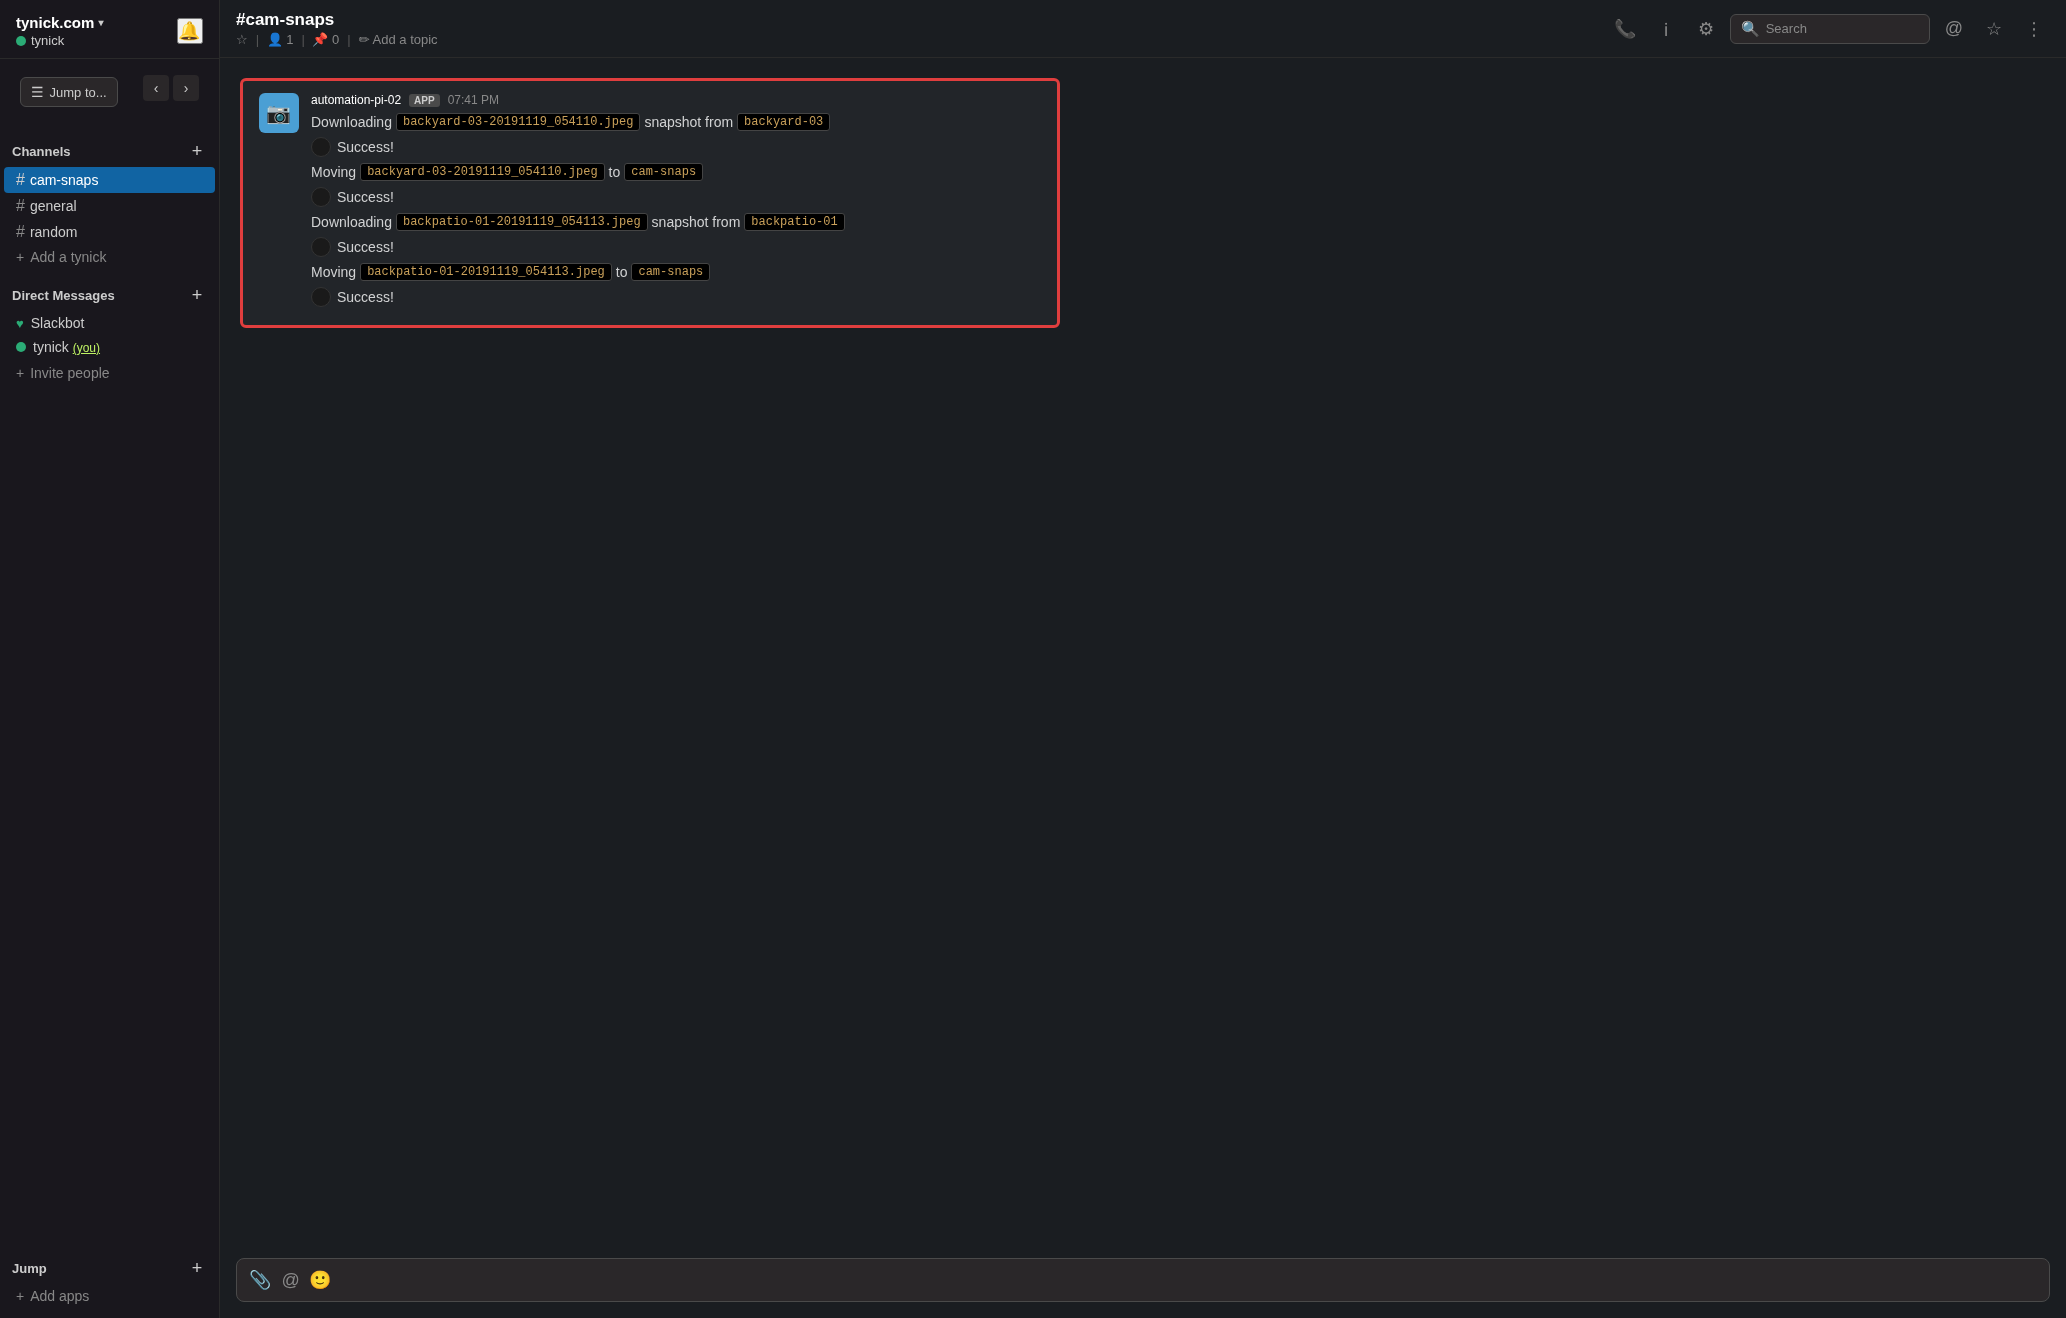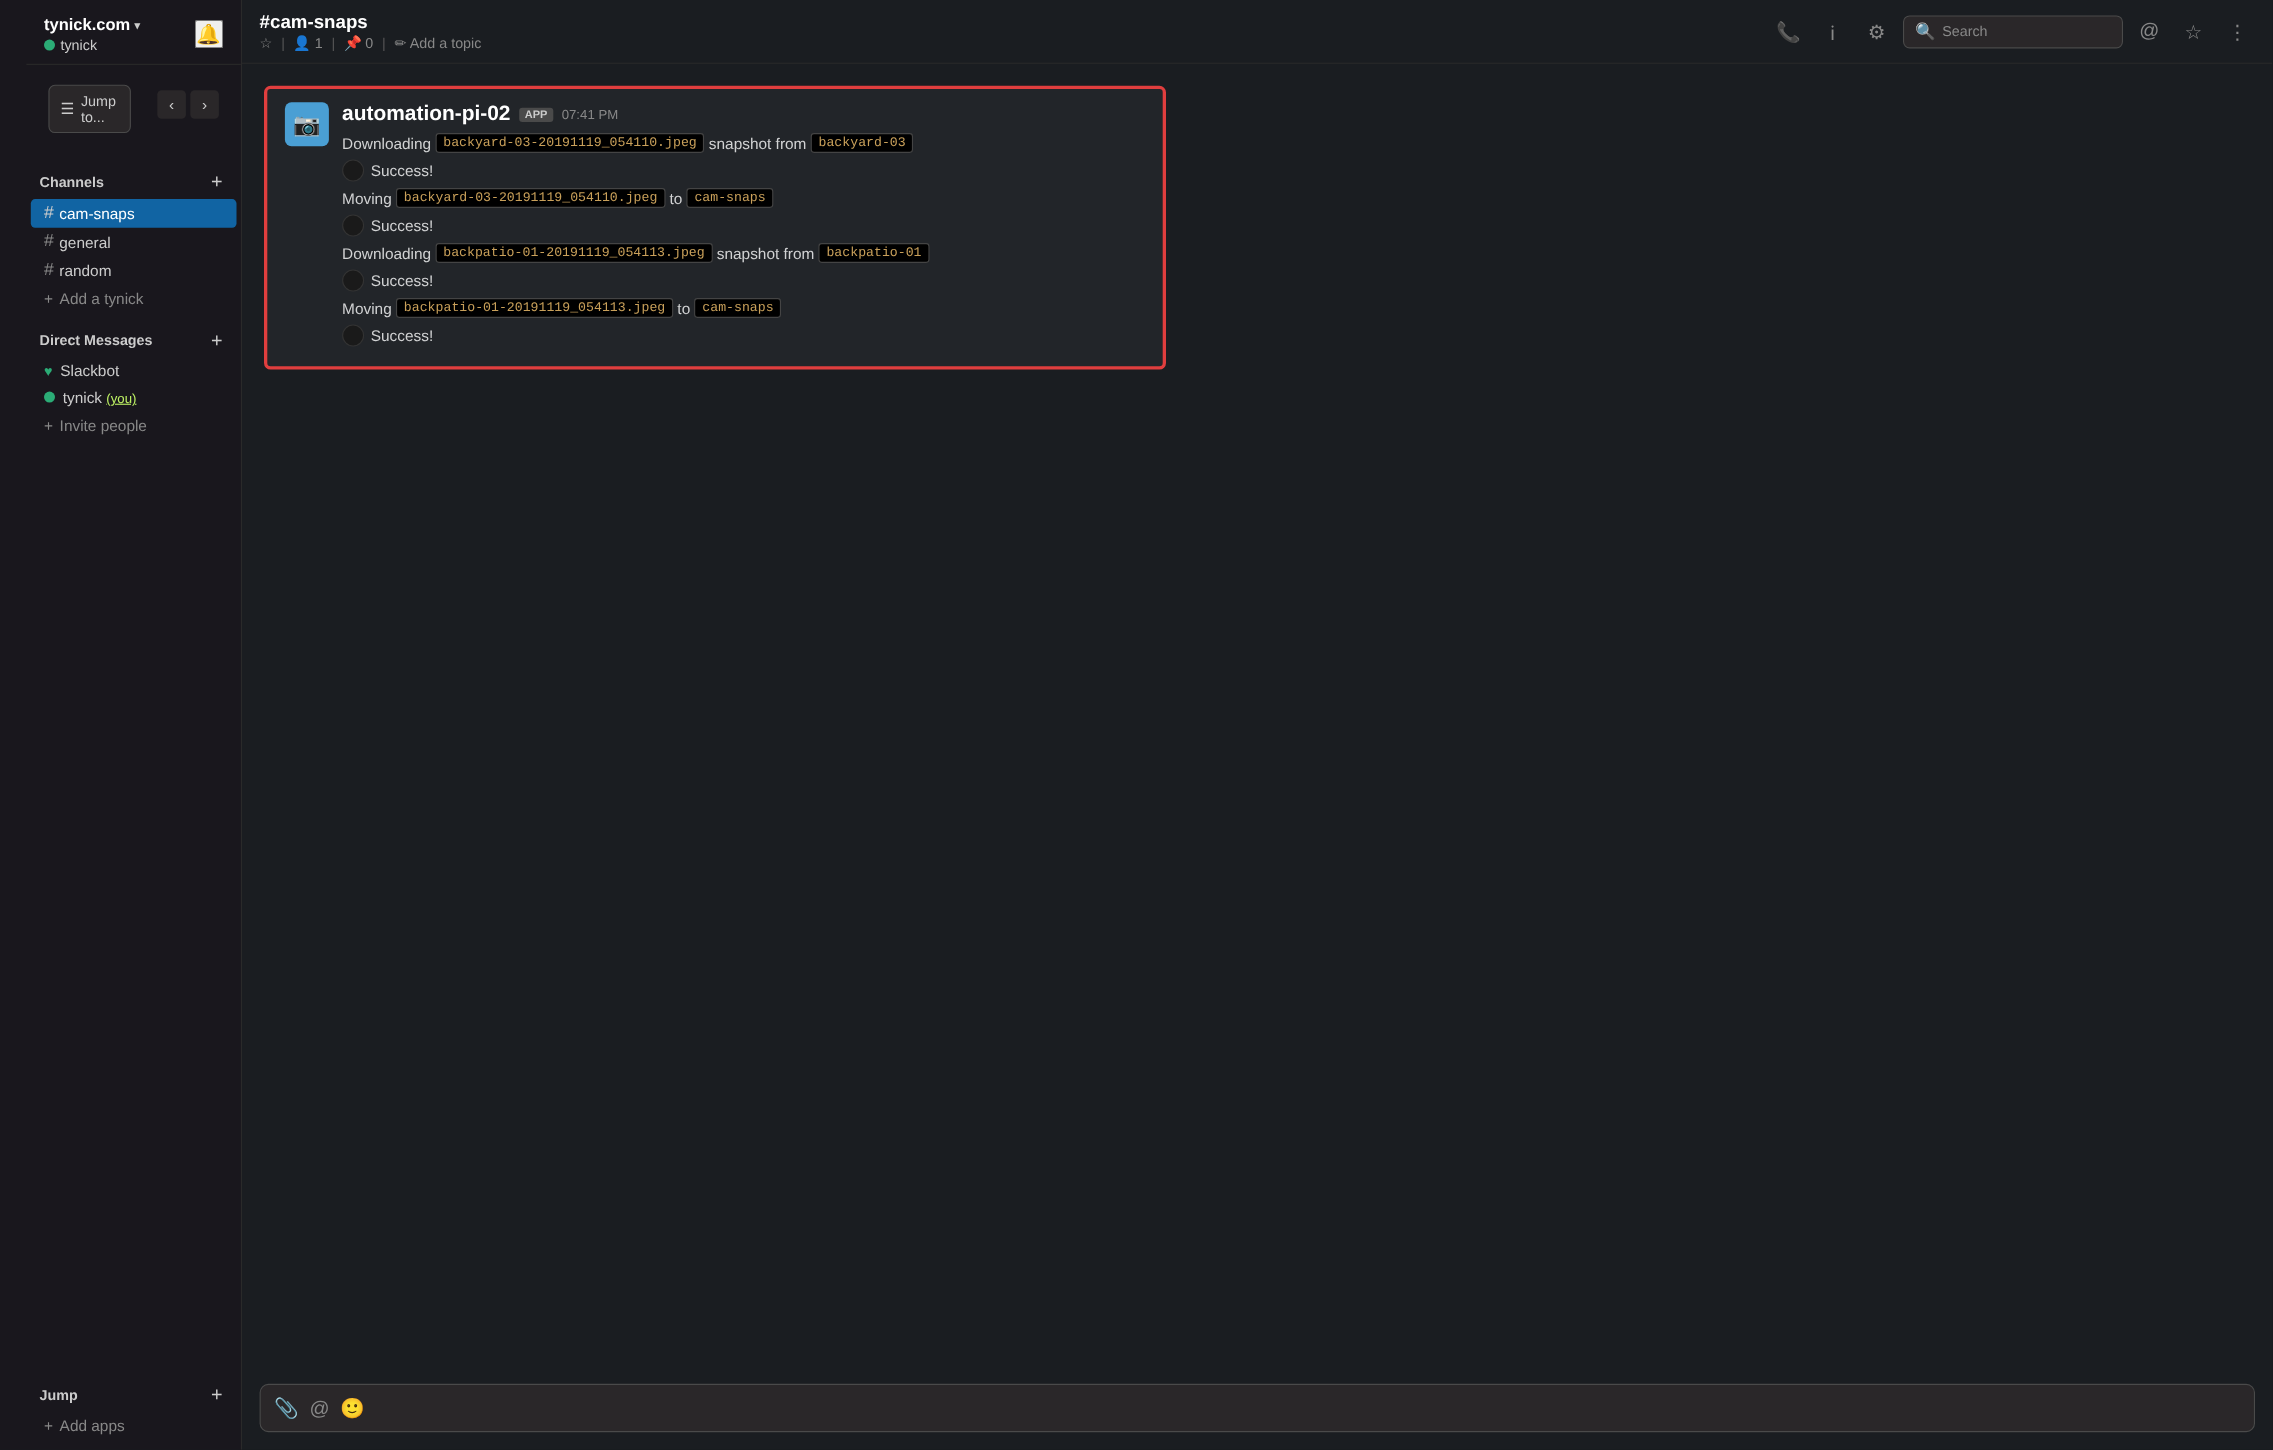--- a/index.html
+++ b/index.html
@@ -15,21 +15,20 @@
 
     
     .sidebar {
       width: 220px;
       min-width: 220px;
       background: #19171d;
       display: flex;
       flex-direction: column;
       height: 100vh;
       border-right: 1px solid #2a2a2a;
-      padding-left: 24px;
     }
 
     .sidebar-header {
       padding: 14px 16px 10px;
       display: flex;
       align-items: center;
       justify-content: space-between;
       border-bottom: 1px solid #2a2a2a;
     }
 
@@ -343,23 +342,23 @@
     .message-content { flex: 1; }
 
     .message-header {
       display: flex;
       align-items: center;
       gap: 8px;
       margin-bottom: 6px;
     }
 
     .bot-name {
-      font-weight: 700;
+      font-weight: 400;
       color: #fff;
-      font-size: 19px;
+      font-size: 12px;
     }
 
     .app-badge {
       background: #4a4a4a;
       color: #ccc;
       font-size: 10px;
       padding: 1px 5px;
       border-radius: 3px;
       font-weight: 600;
     }

